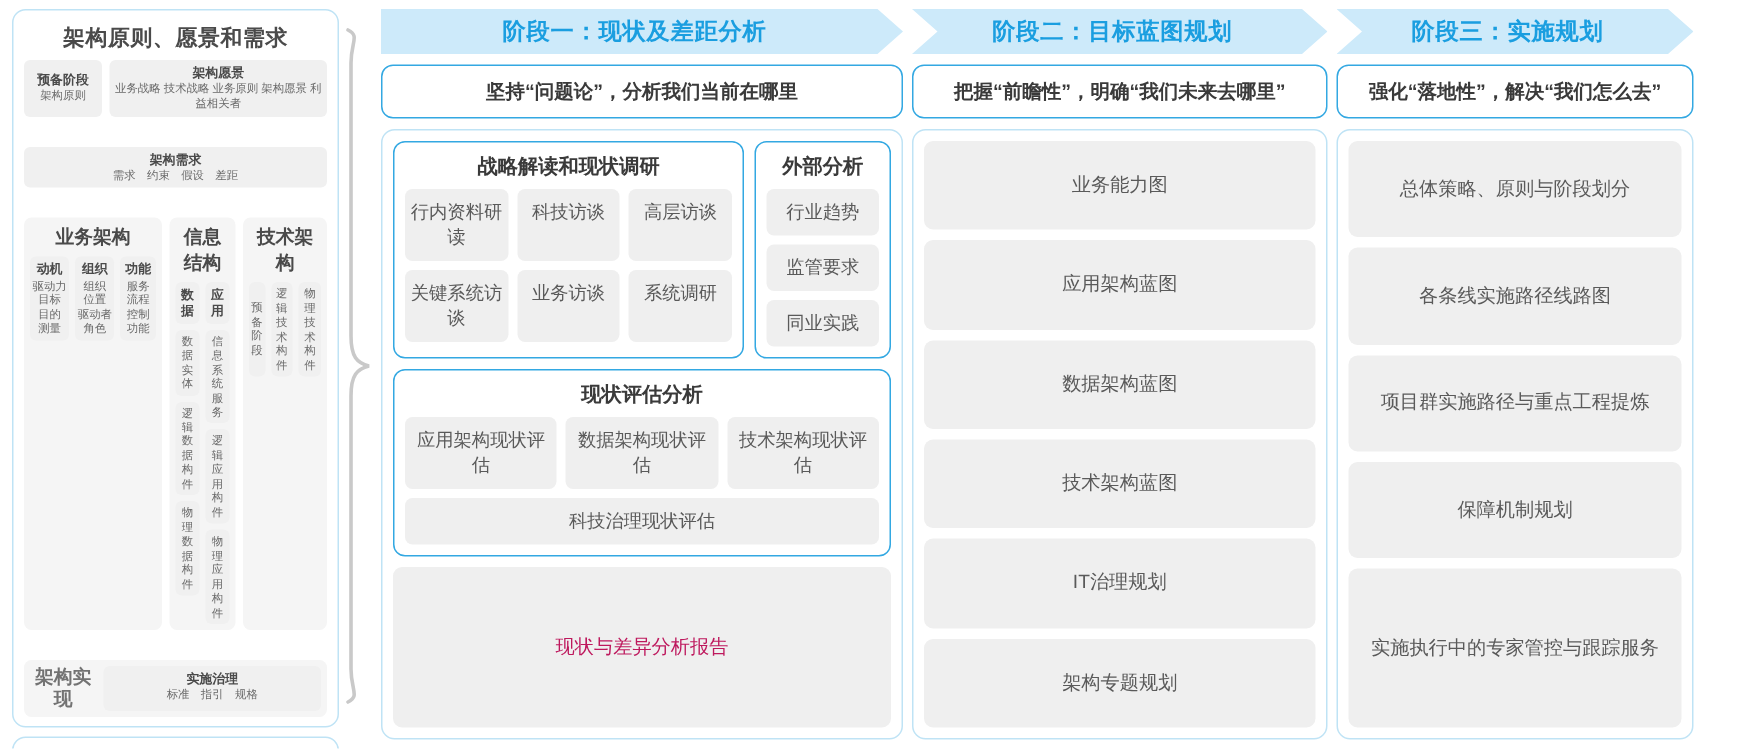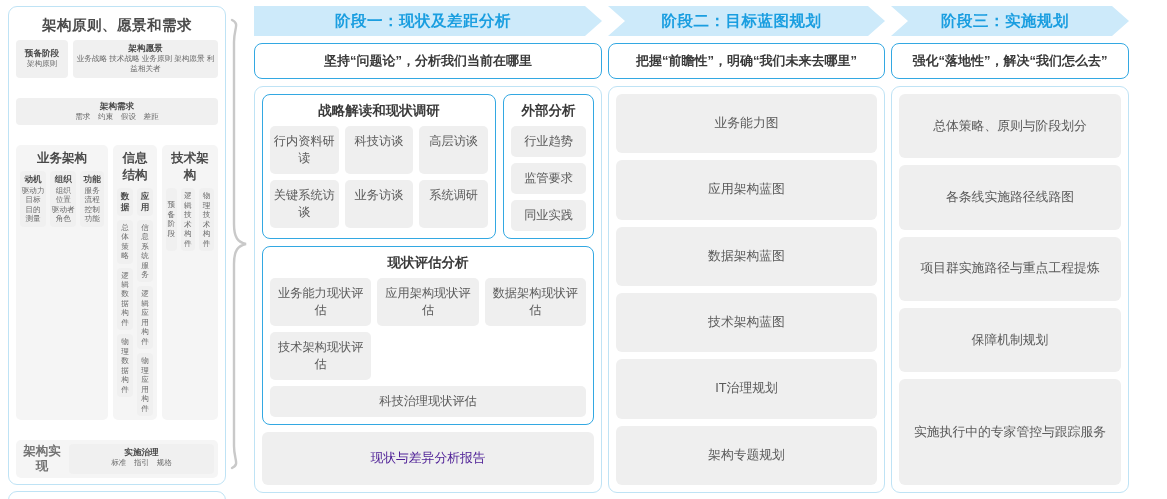--- a/index.html
+++ b/index.html
@@ -142,21 +142,21 @@
   .g-stack { display: flex; flex-direction: column; gap: 6px; }
   .span2 { grid-column: 1 / -1; }
 
   .survey-row { display: flex; gap: 7px; }
   .survey-main { flex: 1 1 auto; }
   .survey-ext { flex: 0 0 91px; }
 
   .big-chip {
     background: #efefef; border-radius: 6px; flex: 1 1 auto;
     display: flex; align-items: center; justify-content: center;
-    font-size: 12.8px; color: #4c1d95; text-align: center;
+    font-size: 12.8px; color: #be185d; text-align: center;
   }
   .list-col { flex: 1 1 auto; display: flex; flex-direction: column; gap: 7px; }
   .list-item {
     background: #efefef; border-radius: 6px; flex: 1 1 auto;
     display: flex; align-items: center; justify-content: center;
     font-size: 12.8px; color: #5a5a5a; text-align: center; padding: 4px 6px;
   }
   .grow2 { flex: 2.05 1 auto; }
 </style>
 </head>
@@ -203,21 +203,21 @@
               <span>服务 流程 控制 功能</span>
             </div>
           </div>
         </div>
 
         <div class="group tri-col-info">
           <div class="group-title">信息结构</div>
           <div class="info-two">
             <div>
               <div class="mini mini-head">数据</div>
-              <div class="mini">总体策略</div>
+              <div class="mini">数据实体</div>
               <div class="mini">逻辑数据构件</div>
               <div class="mini">物理数据构件</div>
             </div>
             <div>
               <div class="mini mini-head">应用</div>
               <div class="mini">信息系统服务</div>
               <div class="mini">逻辑应用构件</div>
               <div class="mini">物理应用构件</div>
             </div>
           </div>
@@ -353,21 +353,20 @@
               <div class="chip">行业趋势</div>
               <div class="chip">监管要求</div>
               <div class="chip">同业实践</div>
             </div>
           </div>
         </div>
 
         <div class="card">
           <div class="card-title">现状评估分析</div>
           <div class="grid2">
-            <div class="chip">业务能力现状评估</div>
             <div class="chip">应用架构现状评估</div>
             <div class="chip">数据架构现状评估</div>
             <div class="chip">技术架构现状评估</div>
             <div class="chip span2">科技治理现状评估</div>
           </div>
         </div>
 
         <div class="big-chip">现状与差异分析报告</div>
       </div>
     </div>

